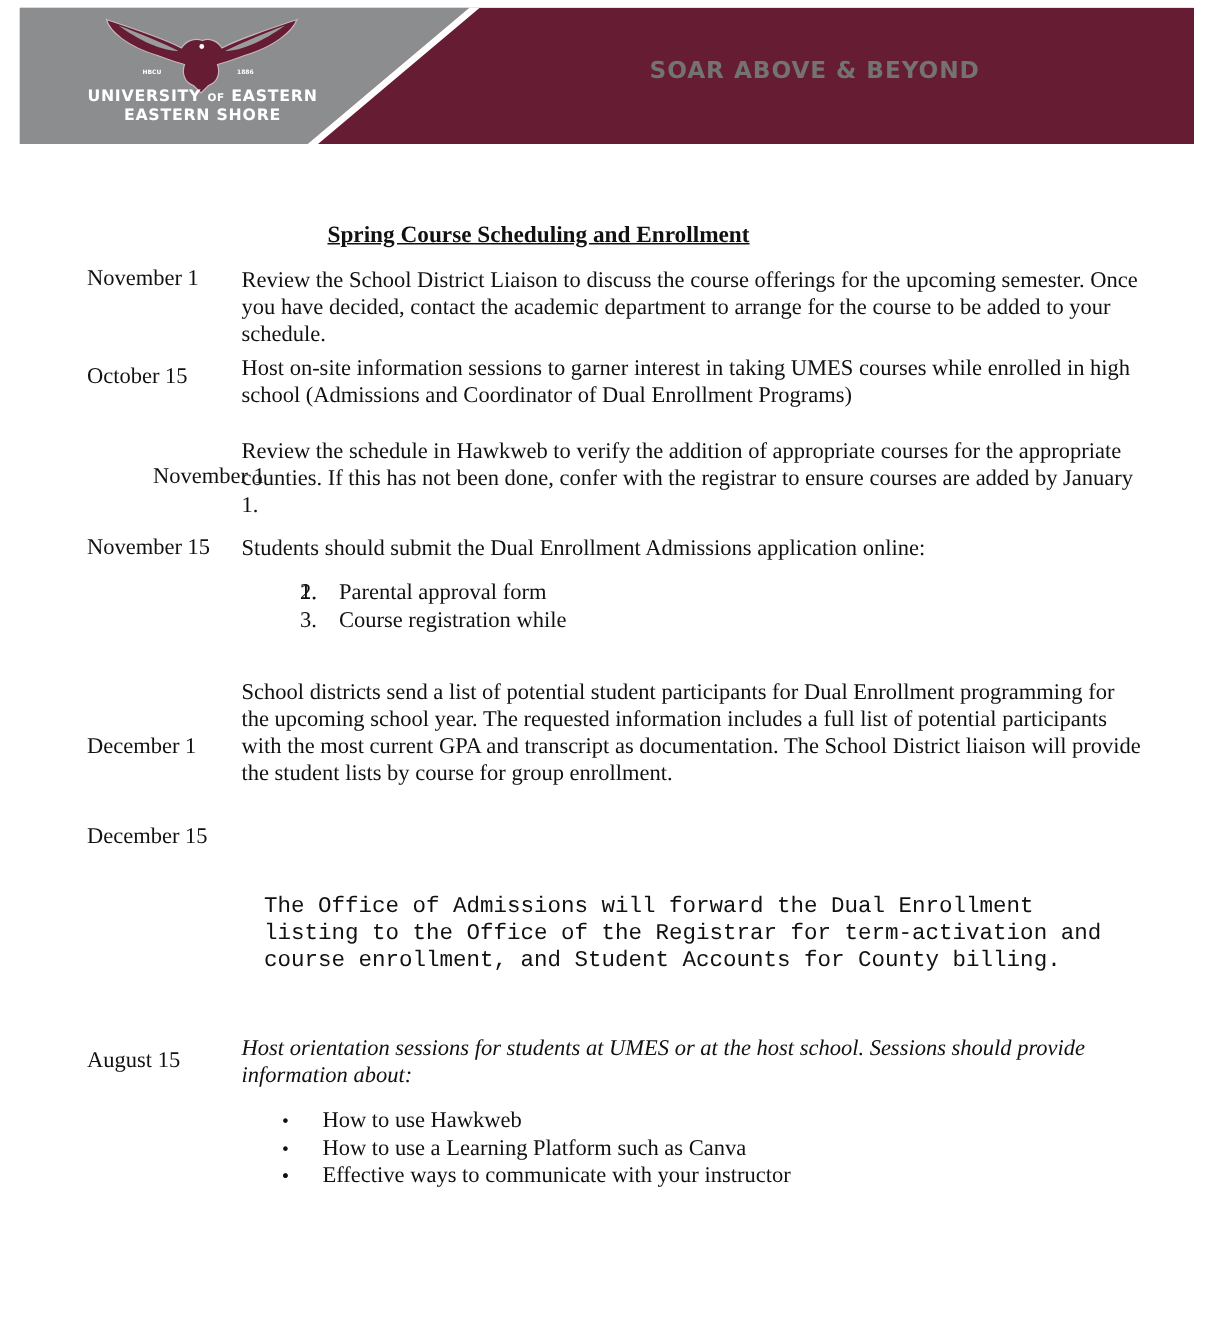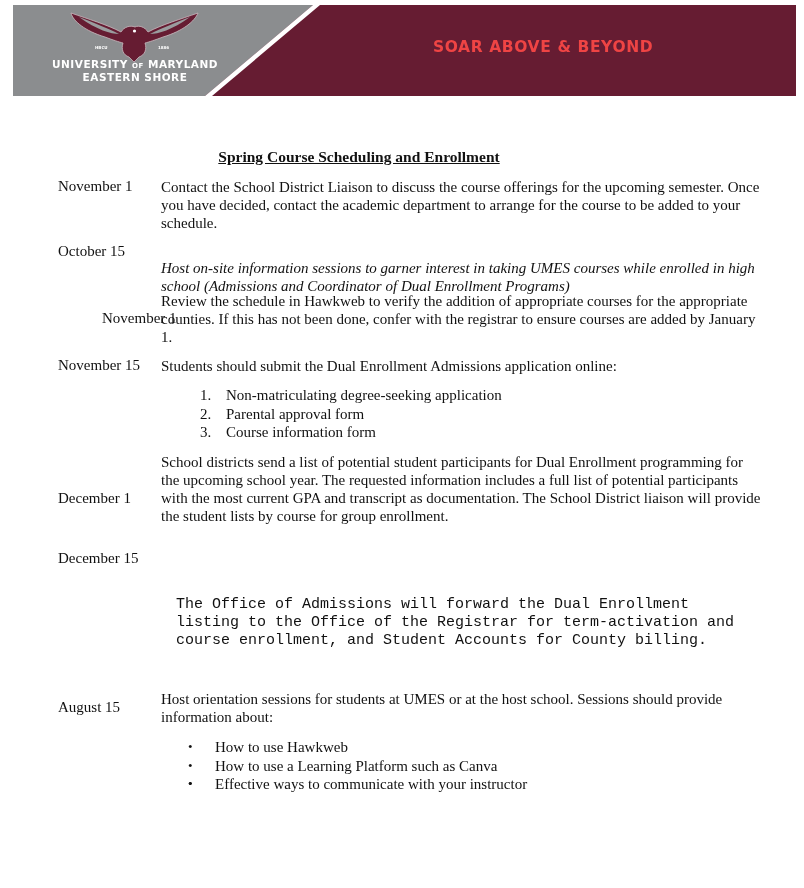--- a/index.html
+++ b/index.html
@@ -6,21 +6,21 @@
   body { width: 804px; height: 888px; position: relative; overflow: hidden;
          font-family: "Liberation Serif", "DejaVu Serif", serif; color: #111; }
   .banner { position: absolute; left: 13px; top: 5px; width: 783px; height: 91px; overflow: hidden; }
   .banner svg { display: block; }
   .logo-text { position: absolute; font-family: "DejaVu Sans", "Liberation Sans", sans-serif;
                font-weight: bold; color: #ffffff; text-align: center; letter-spacing: 0.5px; }
   .logo-line1 { left: 22px; top: 53px; width: 200px; font-size: 10.5px; }
   .logo-line1 .of { font-size: 7px; font-weight: bold; }
   .logo-line2 { left: 22px; top: 66px; width: 200px; font-size: 10.5px; }
   .tagline { position: absolute; left: 420px; top: 33px; font-family: "DejaVu Sans", "Liberation Sans", sans-serif;
-             font-weight: bold; font-size: 15.5px; color: #ef4444; letter-spacing: 0.6px; }
+             font-weight: bold; font-size: 15.5px; color: #737373; letter-spacing: 0.6px; }
   .hbcu { position: absolute; font-family: "DejaVu Sans", sans-serif; font-size: 4px; color: #fff; font-weight: bold; }
 
   .title { position: absolute; left: 0; width: 718px; top: 148px; text-align: center;
            font-size: 15.5px; font-weight: bold; text-decoration: underline; }
   .date { position: absolute; left: 58px; font-size: 15px; }
   .para { position: absolute; left: 161px; width: 600px; font-size: 15px; line-height: 18px; }
   .para.indent { left: 176px; width: 580px; }
   .olist, .ulist { position: absolute; margin: 0; padding: 0; list-style: none; font-size: 15px; line-height: 18.5px; }
   .olist li, .ulist li { position: relative; }
   .olist { left: 226px; }
@@ -44,51 +44,51 @@
       <path d="M66,12 C82,18 96,24 106,29 C98,29 84,25 66,12 Z" fill="#9a9c9e"></path>
       <path d="M177,12 C161,18 147,24 137,29 C145,29 159,25 177,12 Z" fill="#9a9c9e"></path>
       <circle cx="121.5" cy="26" r="1.6" fill="#ffffff"></circle>
     </g>
   </svg>
   <span class="hbcu" style="left:82px; top:40px;">HBCU</span>
   <span class="hbcu" style="left:145px; top:40px;">1886</span>
   <div class="logo-text logo-line1">
     <span>UNIVERSITY</span>
     <span class="of">OF</span>
-    <span>MARYLAND</span>
+    <span>EASTERN</span>
   </div>
   <div class="logo-text logo-line2">EASTERN SHORE</div>
   <div class="tagline">SOAR ABOVE &amp; BEYOND</div>
 </div>
 
 <div class="title">Spring Course Scheduling and Enrollment</div>
 
 <div class="date" style="top:178px;">November 1</div>
-<div class="para" style="top:178px;">Contact the School District Liaison to discuss the course offerings for the upcoming semester.  Once you have decided, contact the academic department to arrange for the course to be added to your schedule.</div>
+<div class="para" style="top:178px;">Review the School District Liaison to discuss the course offerings for the upcoming semester.  Once you have decided, contact the academic department to arrange for the course to be added to your schedule.</div>
 
 <div class="date" style="top:243px;">October 15</div>
-<div class="para" style="top:259px;font-style:italic;">Host on-site information sessions to garner interest in taking UMES courses while enrolled in high school (Admissions and Coordinator of Dual Enrollment Programs)</div>
+<div class="para" style="top:237px;">Host on-site information sessions to garner interest in taking UMES courses while enrolled in high school (Admissions and Coordinator of Dual Enrollment Programs)</div>
 
 <div class="date" style="top:310px;margin-left:44px;">November 1</div>
 <div class="para" style="top:292px;">Review the schedule in Hawkweb to verify the addition of appropriate courses for the appropriate counties.  If this has not been done, confer with the registrar to ensure courses are added by January 1.</div>
 
 <div class="date" style="top:357px;">November 15</div>
 <div class="para" style="top:357px;">Students should submit the Dual Enrollment Admissions application online:</div>
 <ol class="olist" style="top:386px;">
-  <li><span class="num">1.</span><span>Non-matriculating degree-seeking application</span></li>
+  <li><span class="num">1.</span></li>
   <li><span class="num">2.</span><span>Parental approval form</span></li>
-  <li><span class="num">3.</span><span>Course information form</span></li>
+  <li><span class="num">3.</span><span>Course registration while</span></li>
 </ol>
 
 <div class="date" style="top:490px;">December 1</div>
 <div class="para" style="top:453px;">School districts send a list of potential student participants for Dual Enrollment programming for the upcoming school year.  The requested information includes a full list of potential participants with the most current GPA and transcript as documentation. The School District liaison will provide the student lists by course for group enrollment.</div>
 
 <div class="date" style="top:550px;">December  15</div>
 <div class="para indent" style="top:596px;font-family:Liberation Mono, monospace;">The Office of Admissions will forward the Dual Enrollment listing to the Office of the Registrar for term-activation and course enrollment, and Student Accounts for County billing.</div>
 
 <div class="date" style="top:699px;">August 15</div>
-<div class="para" style="top:690px;">Host orientation sessions for students at UMES or at the host school. Sessions should provide information about:</div>
+<div class="para" style="top:690px;font-style:italic;">Host orientation sessions for students at UMES or at the host school. Sessions should provide information about:</div>
 <ul class="ulist" style="top:738px;">
   <li><span class="dot">•</span><span>How to use Hawkweb</span></li>
   <li><span class="dot">•</span><span>How to use a Learning Platform such as Canva</span></li>
   <li><span class="dot">•</span></li>
   <li><span class="dot">•</span><span>Effective ways to communicate with your instructor</span></li>
 </ul>
 
 </body></html>

